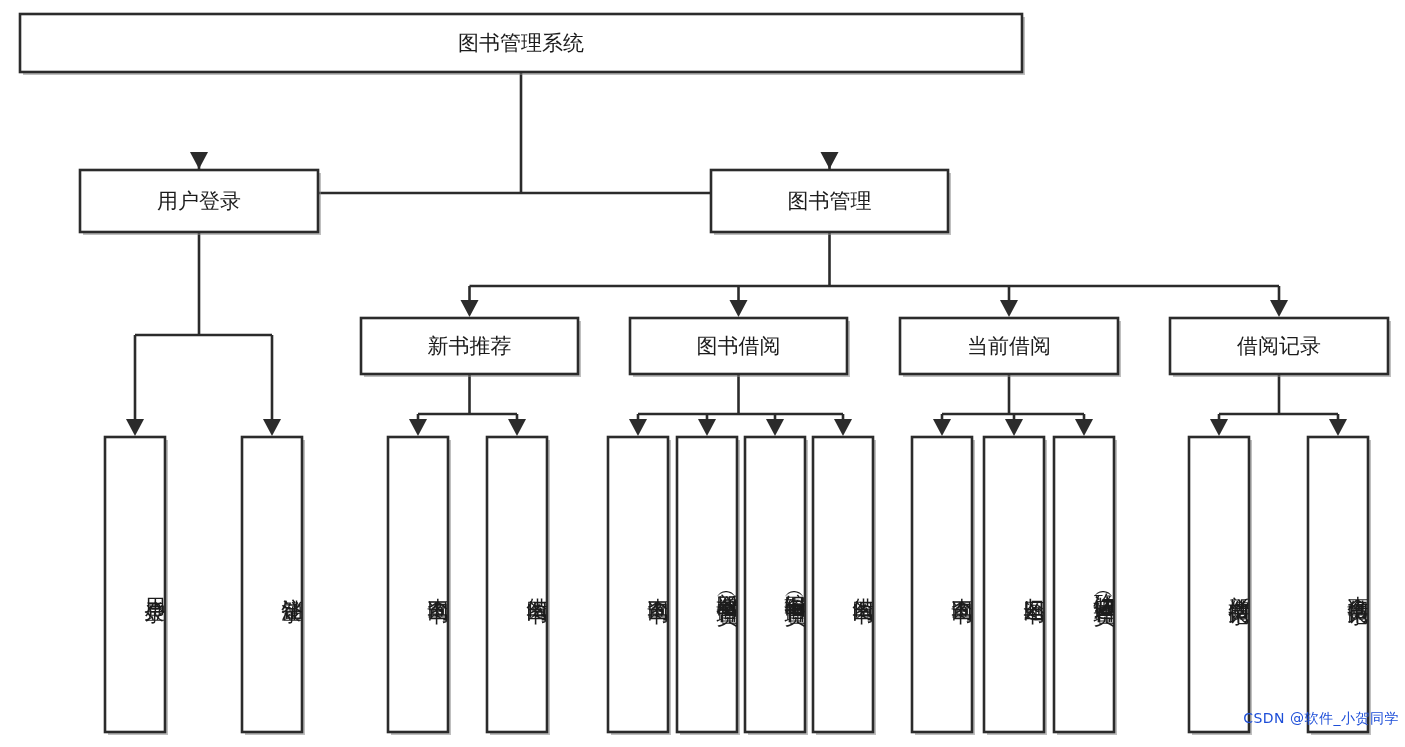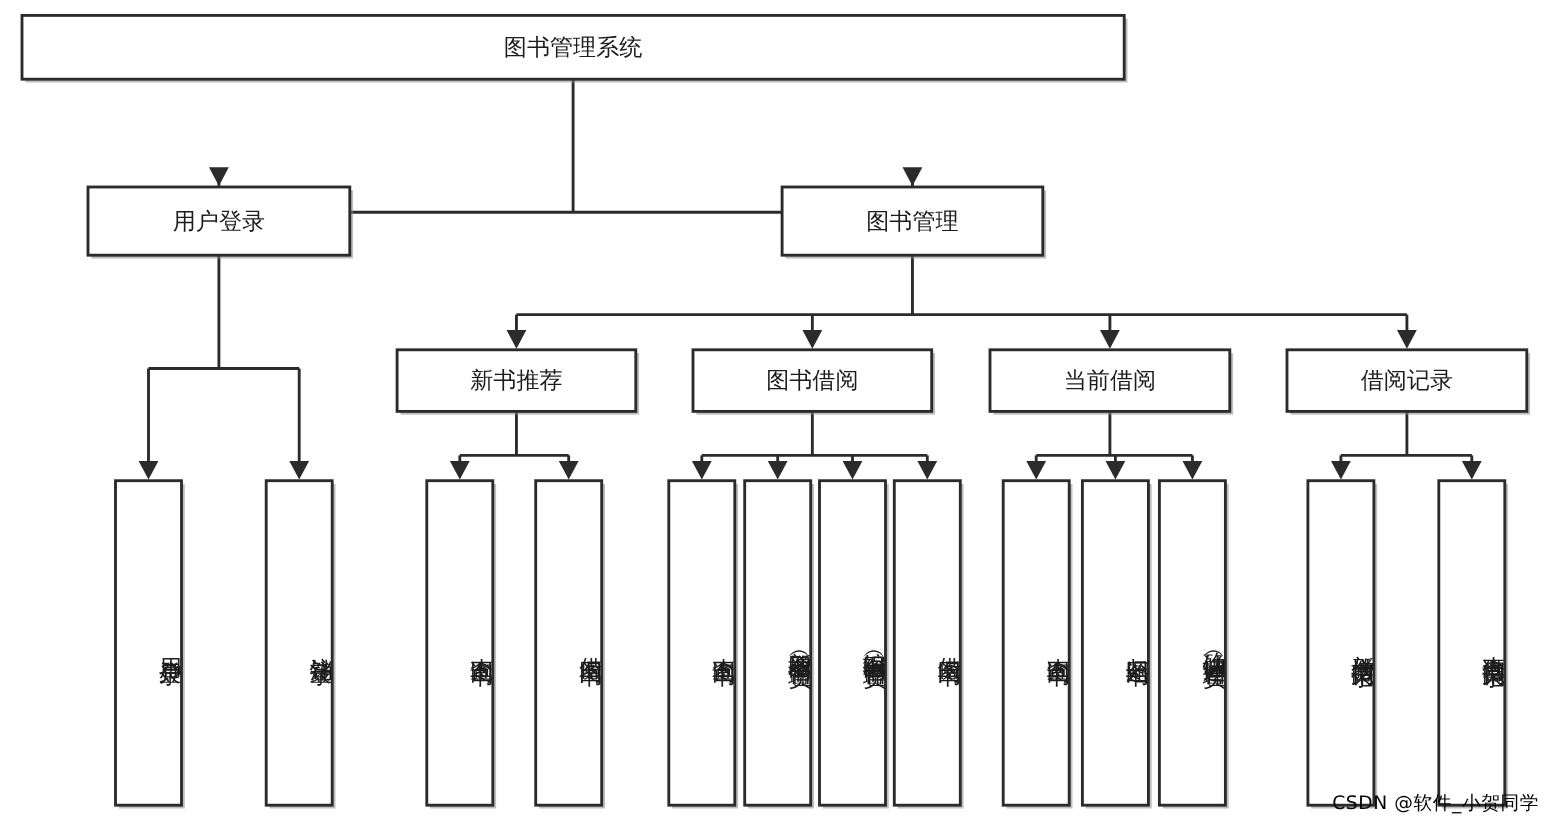--- a/index.html
+++ b/index.html
@@ -63,24 +63,24 @@
     letter-spacing: 2px;
     display: flex;
     align-items: flex-start;
     justify-content: center;
     white-space: nowrap;
     pointer-events: none;
   }
   .watermark {
     position: absolute;
     right: 6px;
-    bottom: 6px;
-    font-family: "DejaVu Sans", "Liberation Sans", sans-serif;
-    font-size: 17px;
-    color: #000000;
+    bottom: 19px;
+    font-family: "DejaVu Sans", "Liberation Sans", sans-serif;
+    font-size: 14px;
+    color: #1d4ed8;
     letter-spacing: 0.5px;
     white-space: nowrap;
   }
 </style>
 </head>
 <body>
 
 <div id="diagram-root">
   <svg class="diagram" id="diagram-svg" viewBox="0 0 1405 747" xmlns="http://www.w3.org/2000/svg">
       <line class="edge" x1="521" y1="72" x2="521" y2="193"></line>

